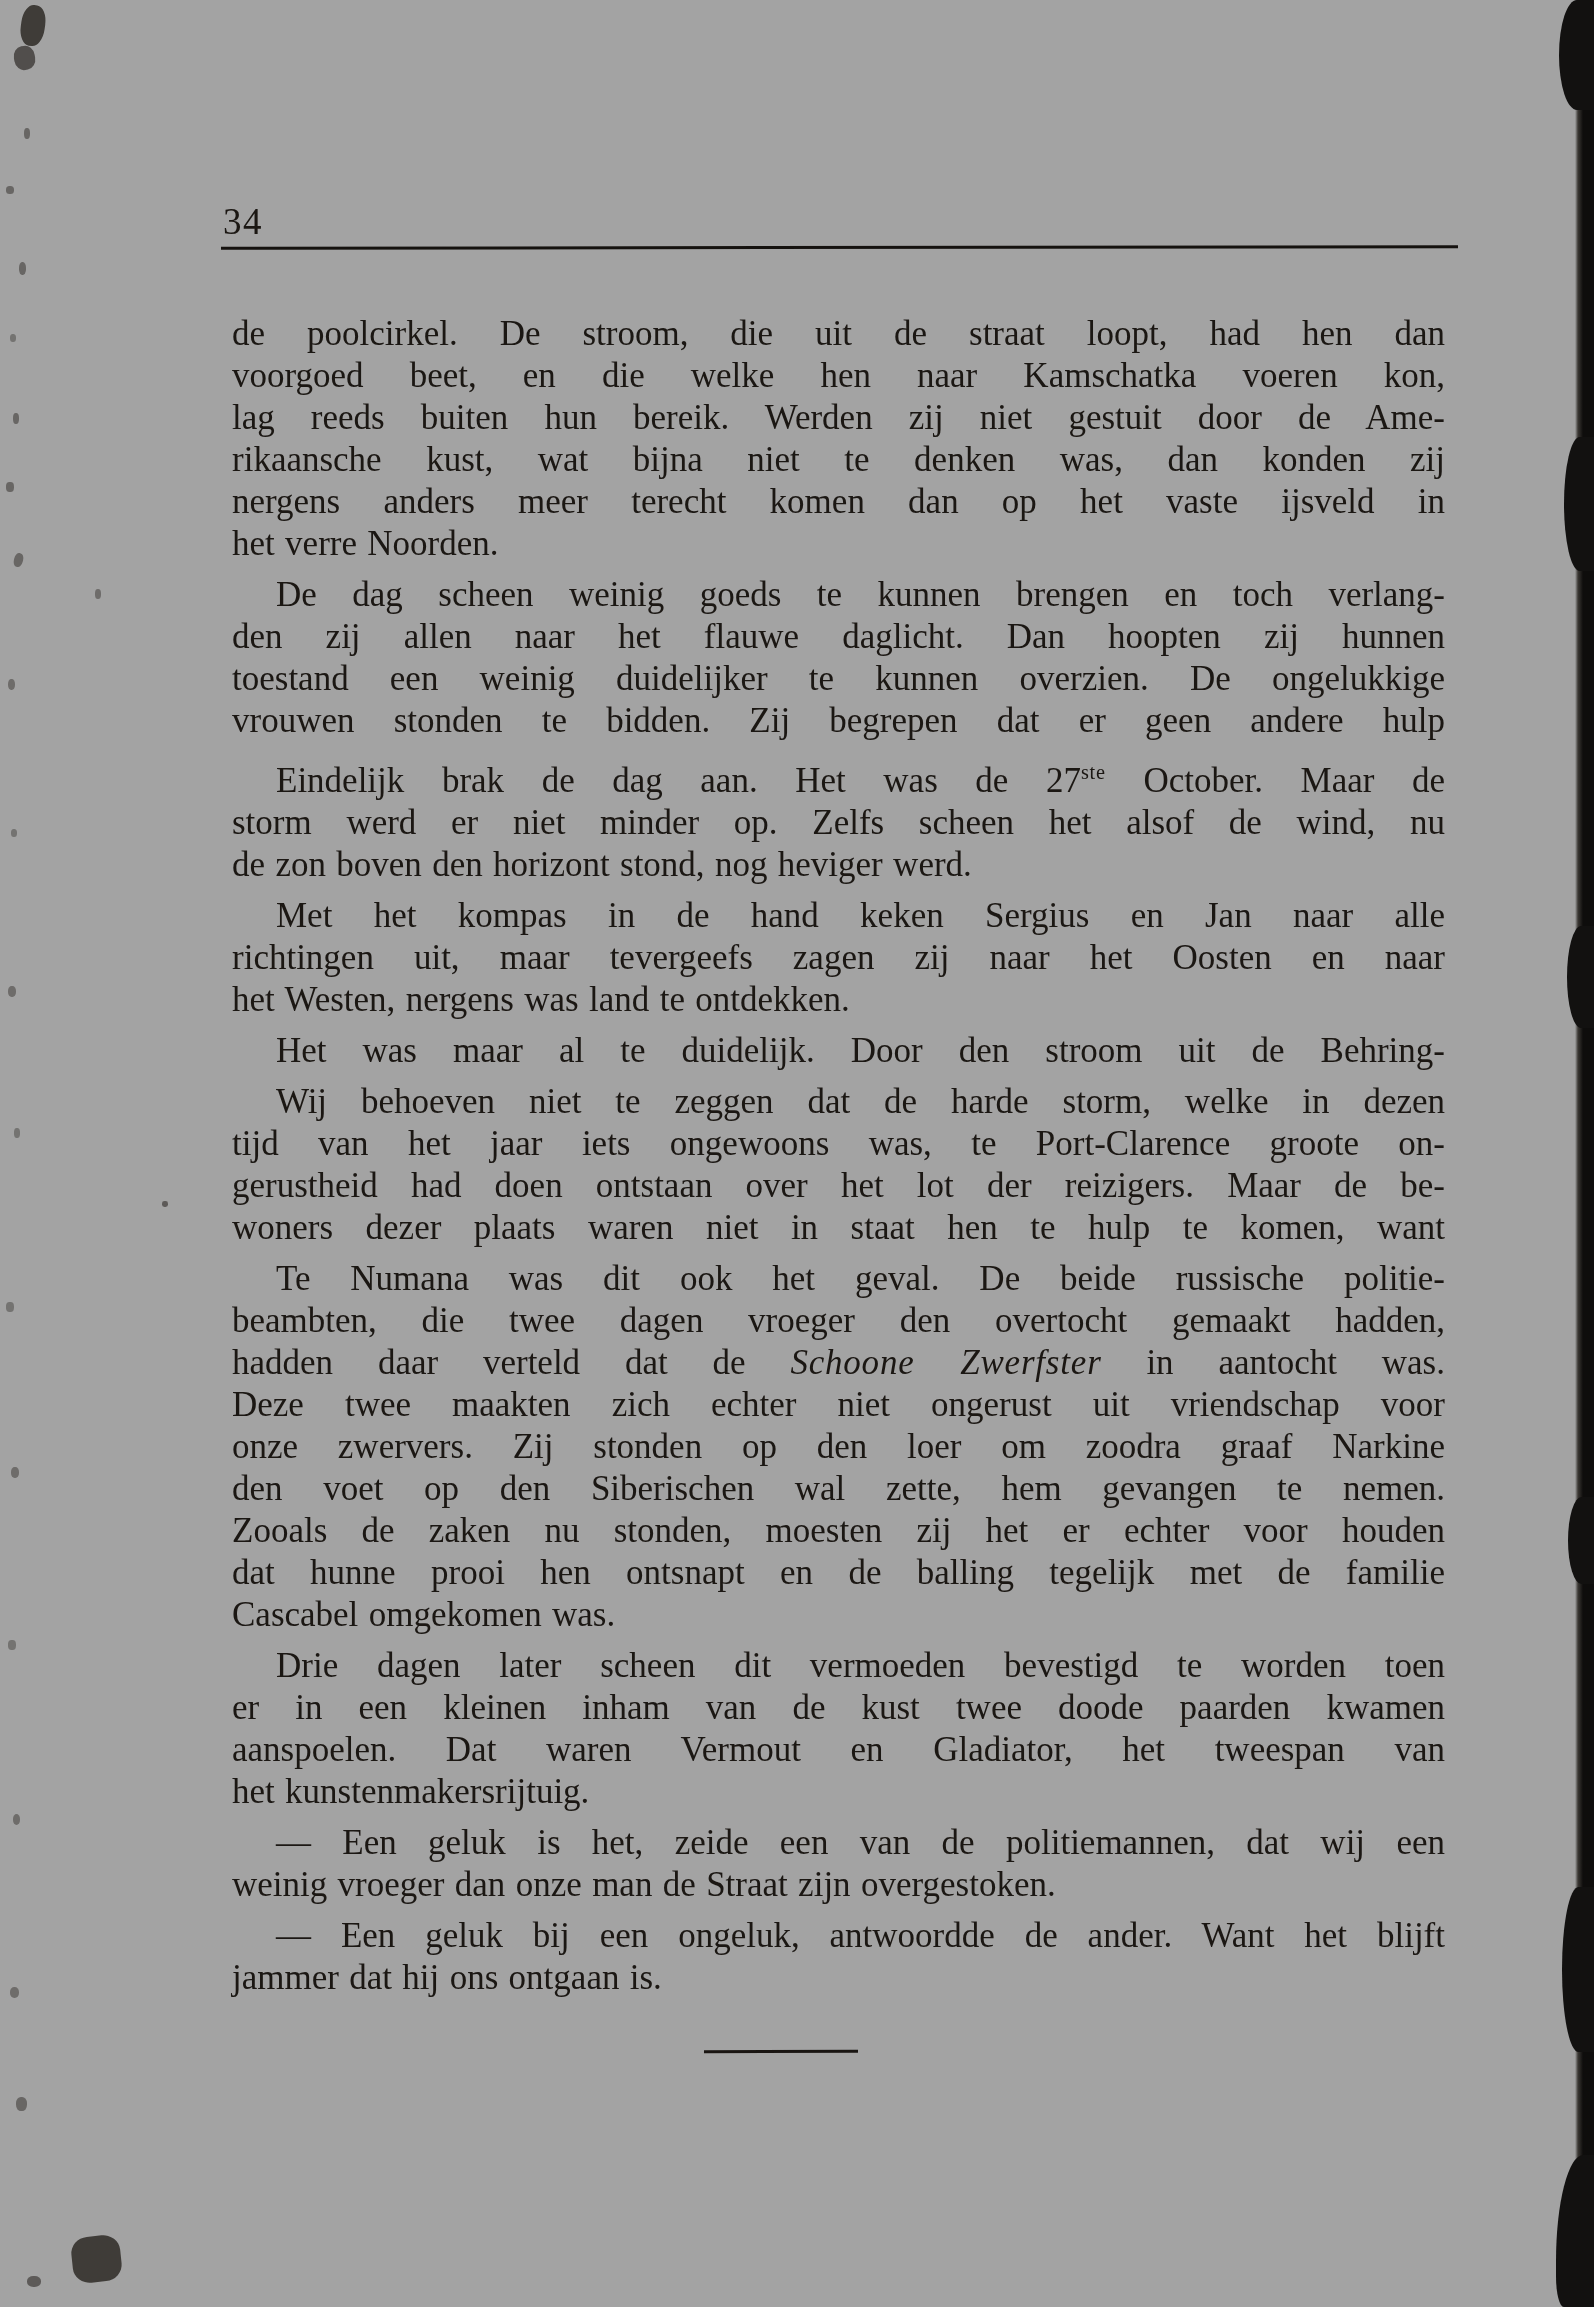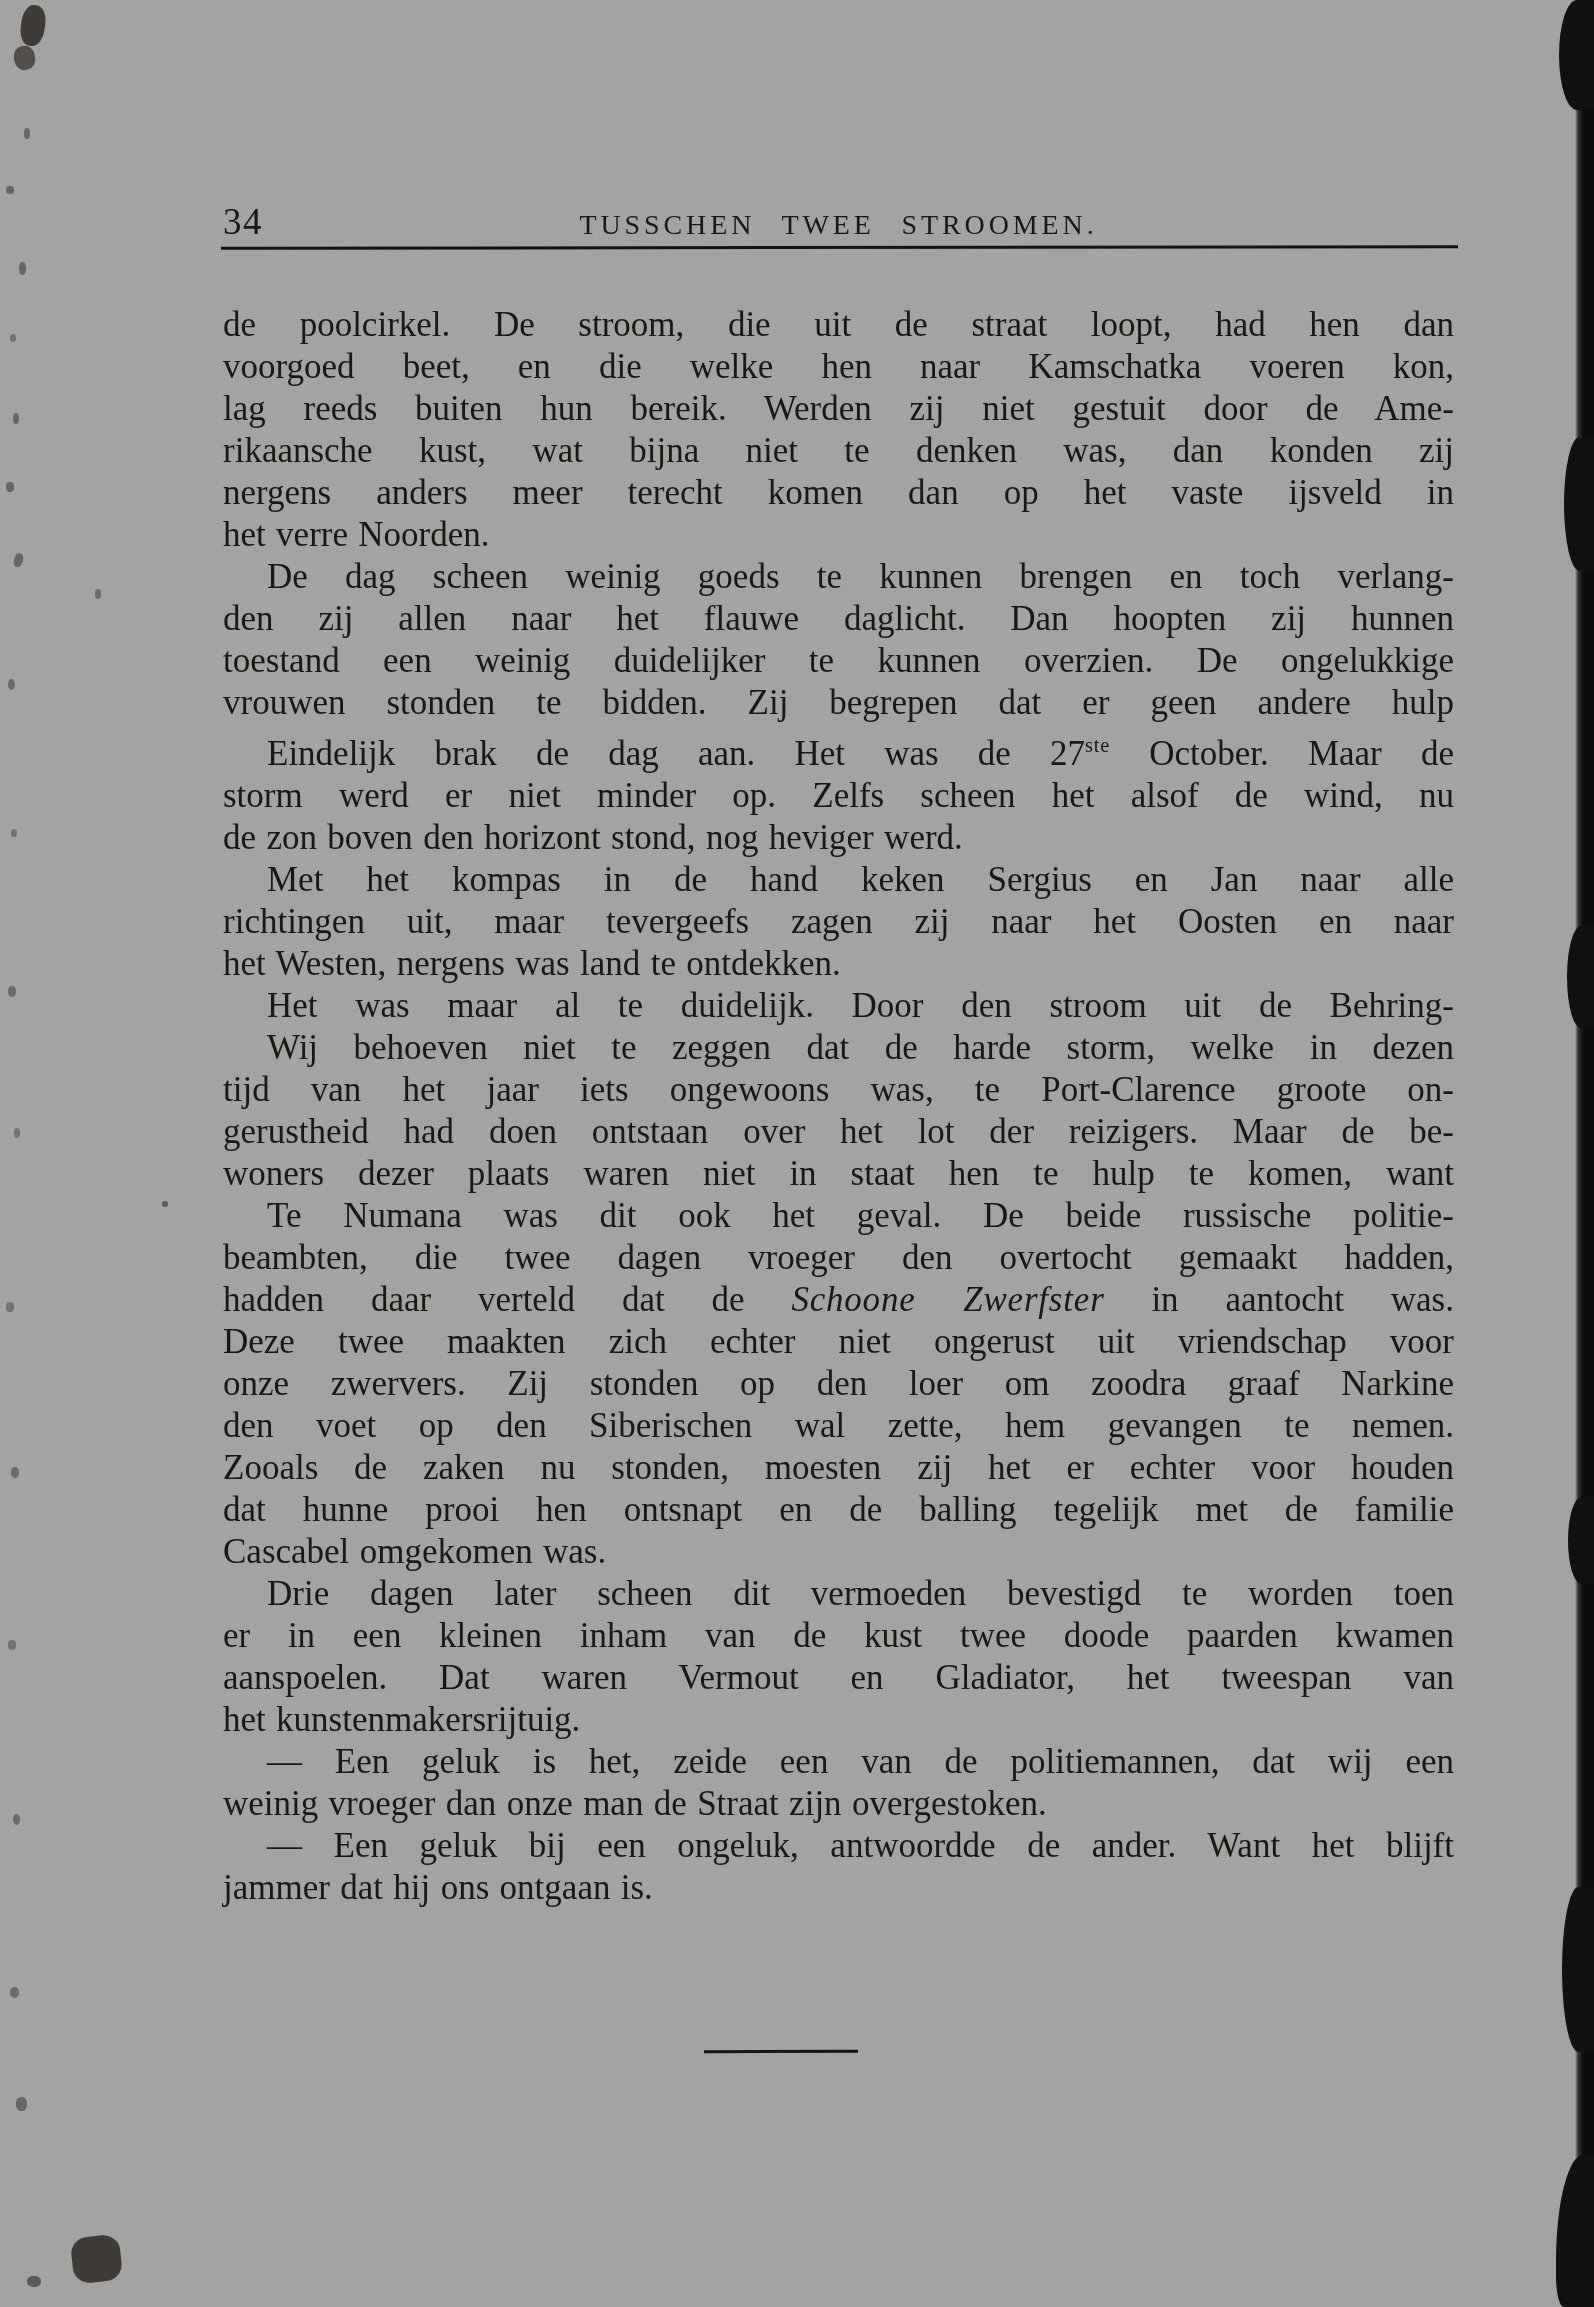--- a/index.html
+++ b/index.html
@@ -25,21 +25,21 @@
   .header-rule{
     position:absolute;left:221px;top:246px;width:1237px;height:3.2px;
     background:#15120f;transform:rotate(-0.08deg);
   }
   
   .body-block{
     position:absolute;left:223px;top:304px;width:1231px;
     font-size:35px;line-height:42px;
     word-spacing:1.6px;
   }
-  .paragraph{margin:0;}
+  .paragraph{margin:9px;}
   .line{
     text-align:justify;
     text-align-last:justify;
     text-justify:inter-word;
     white-space:normal;
   }
   .line.last{text-align-last:left;}
   .line.indent{text-indent:44px;}
   .italic{font-style:italic;letter-spacing:0.8px;}
   .sup{vertical-align:super;font-size:0.58em;letter-spacing:0.8px;}
@@ -61,21 +61,20 @@
   .blob-e{top:1887px;width:33px;height:165px;}
   .blob-f{top:2155px;width:39px;height:152px;border-radius:70% 0 0 20%;}
   .speck{position:absolute;background:#2e2a26;border-radius:45%;}
 </style>
 </head>
 <body>
 
 <div class="page">
 
   <div class="folio">34</div>
-  <div class="running-title">TUSSCHEN TWEE STROOMEN.</div>
   <div class="header-rule"></div>
 
   <div class="body-block">
       <div class="paragraph">
         <div class="line"><span>de poolcirkel.  De stroom, die uit de straat loopt, had hen dan</span></div>
         <div class="line"><span>voorgoed beet, en die welke hen naar Kamschatka voeren kon,</span></div>
         <div class="line"><span>lag reeds buiten hun bereik. Werden zij niet gestuit door de Ame-</span></div>
         <div class="line"><span>rikaansche kust, wat bijna niet te denken was, dan konden zij</span></div>
         <div class="line"><span>nergens anders meer terecht komen dan op het vaste ijsveld in</span></div>
         <div class="line last"><span>het verre Noorden.</span></div>

